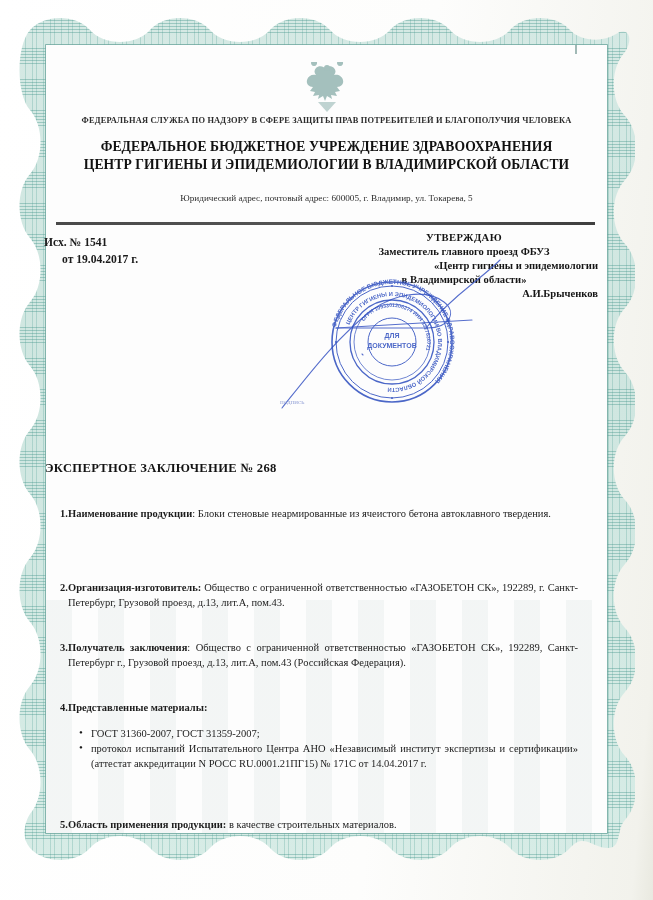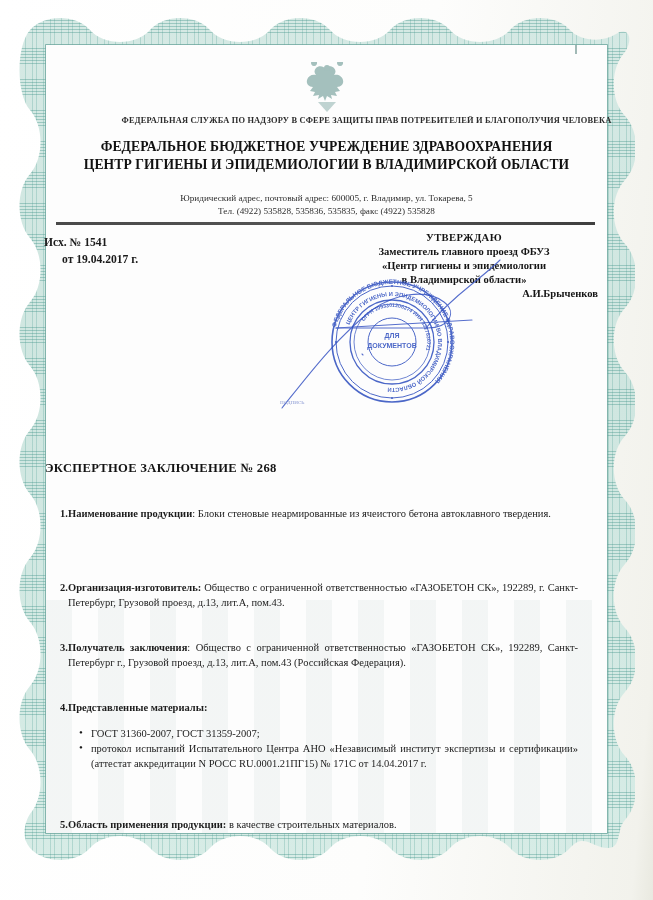--- a/index.html
+++ b/index.html
@@ -66,21 +66,21 @@
   }
 
   
   #content{position:absolute;left:0;top:0;width:653px;height:900px;}
 
   .emblem{position:absolute;left:296px;top:62px;width:62px;height:55px;opacity:.55;}
 
   .agency-line{
     position:absolute;left:45px;top:116px;width:563px;
     text-align:center;font-weight:bold;font-size:8.4px;
-    letter-spacing:.18px;color:#2b2b2b;padding-left:40px;
+    letter-spacing:.18px;color:#2b2b2b;
   }
 
   .org1,.org2{
     position:absolute;left:45px;width:563px;text-align:center;
     font-weight:bold;font-size:13.6px;letter-spacing:.1px;color:#111;
   }
   .org1{top:139px;}
   .org2{top:157px;}
 
   .sub{
@@ -98,21 +98,21 @@
 
   
   .outno{position:absolute;left:44px;top:236px;font-weight:bold;font-size:11.6px;}
   .outdate{position:absolute;left:62px;top:253px;font-weight:bold;font-size:11.6px;}
 
   
   .appr{position:absolute;left:330px;width:268px;text-align:center;
         font-weight:bold;font-size:10.6px;color:#151515;}
   .appr0{top:232px;letter-spacing:.4px;}
   .appr1{top:246px;}
-  .appr2{top:260px;}
+  .appr2{top:260px;text-align:right;}
   .appr3{top:274px;}
   .appr4{top:288px;text-align:right;padding-right:6px;}
 
   .doc-title{
     position:absolute;left:45px;top:461px;width:636px;
     font-weight:bold;font-size:12.6px;letter-spacing:.3px;color:#141414;
   }
 
   
   .item{position:absolute;width:518px;left:60px;font-size:10.5px;line-height:15px;
@@ -191,21 +191,20 @@
         <path d="M18 4 a3 3 0 1 1 .1 0z"></path>
         <path d="M44 4 a3 3 0 1 1 .1 0z"></path>
         <path d="M22 40 h18 l-9 10z" opacity=".7"></path>
       </g>
     </svg>
 
     <div class="agency-line">ФЕДЕРАЛЬНАЯ СЛУЖБА ПО НАДЗОРУ В СФЕРЕ ЗАЩИТЫ ПРАВ ПОТРЕБИТЕЛЕЙ И БЛАГОПОЛУЧИЯ ЧЕЛОВЕКА</div>
     <div class="org1">ФЕДЕРАЛЬНОЕ БЮДЖЕТНОЕ УЧРЕЖДЕНИЕ ЗДРАВООХРАНЕНИЯ</div>
     <div class="org2">ЦЕНТР ГИГИЕНЫ И ЭПИДЕМИОЛОГИИ В ВЛАДИМИРСКОЙ ОБЛАСТИ</div>
     <div class="sub sub2">Юридический адрес, почтовый адрес: 600005, г. Владимир, ул. Токарева, 5</div>
-    <div class="sub sub3">Тел. (4922) 535828, 535836, 535835, факс (4922) 535828</div>
 
     <div class="rule"></div>
 
     <div class="outno">Исх. № 1541</div>
     <div class="outdate">от 19.04.2017 г.</div>
 
     <div class="appr appr0">УТВЕРЖДАЮ</div>
     <div class="appr appr1">Заместитель главного проезд ФБУЗ</div>
     <div class="appr appr2">«Центр гигиены и эпидемиологии</div>
     <div class="appr appr3">в Владимирской области»</div>

